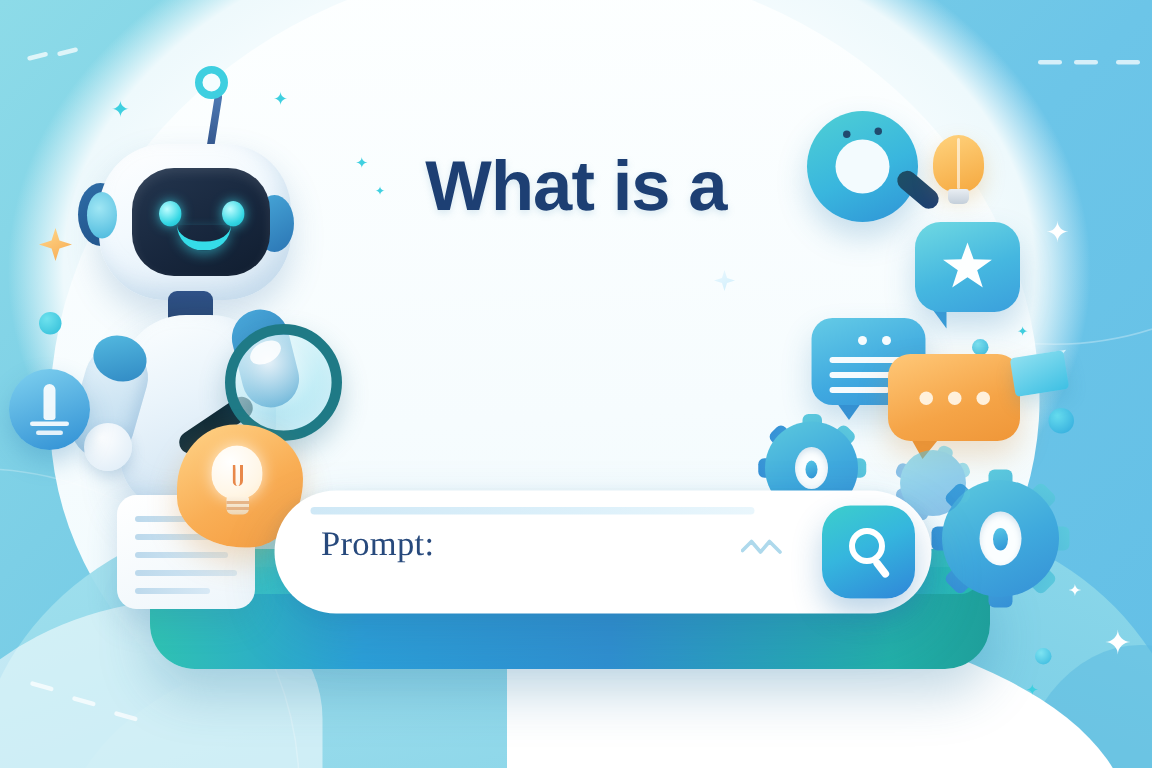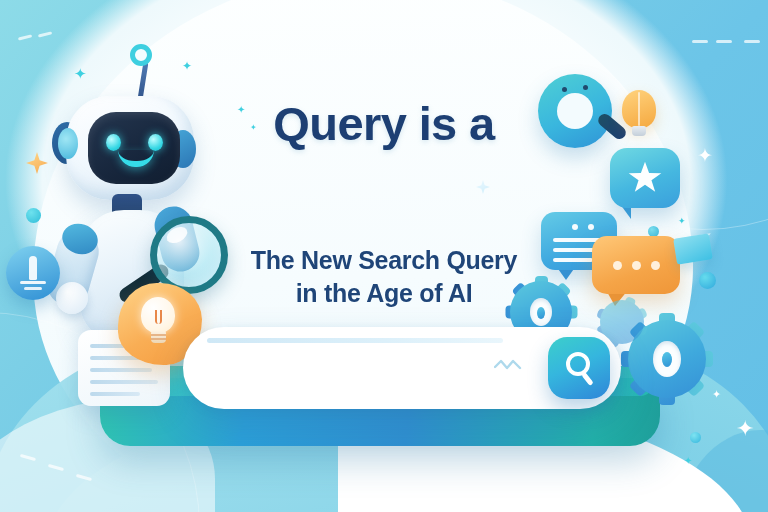--- a/index.html
+++ b/index.html
@@ -355,28 +355,25 @@
     <div class="hole" style="left:25px;top:21px;width:28px;height:36px;"></div>
     <div class="pupil" style="left:34px;top:32px;width:10px;height:15px;"></div>
   </div>
   <div class="gear" style="left:600px;top:300px;width:44px;height:44px;opacity:.55;">
     <div class="tooth" style="width:10px;height:52px;margin:-26px -5px;transform:rotate(22deg);"></div>
     <div class="tooth" style="width:10px;height:52px;margin:-26px -5px;transform:rotate(67deg);"></div>
     <div class="tooth" style="width:10px;height:52px;margin:-26px -5px;transform:rotate(112deg);"></div>
     <div class="ring"></div>
   </div>
 
-  <div class="title1">Query is a</div>
-  <div class="subtitle">
-    <span>The New Search Query</span>
-    <span class="l2">in the Age of AI</span>
-  </div>
+  <div class="title1">What is a</div>
 
   <div class="searchwrap"></div>
   <div class="search-accent"></div>
+  <div class="search-text" placeholder="Prompt:">Prompt:</div>
   <svg class="squiggle" viewBox="0 0 28 14">
     <path d="M1 9 L7 3 L13 10 L19 3 L26 10" fill="none" stroke="#aed9ec" stroke-width="2.4" stroke-linecap="round" stroke-linejoin="round"></path>
   </svg>
   <div class="searchbtn"></div>
   <div class="sb-ring"></div>
   <div class="sb-handle"></div>
 
 </div>
 
 </body></html>

